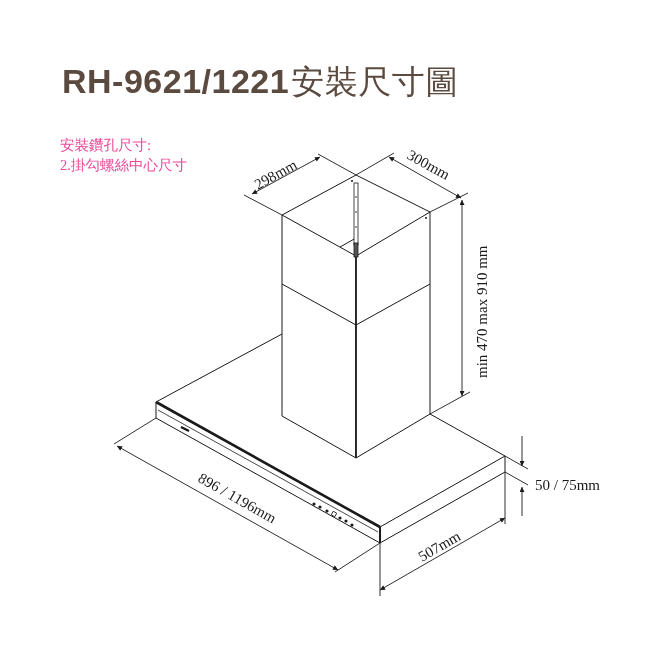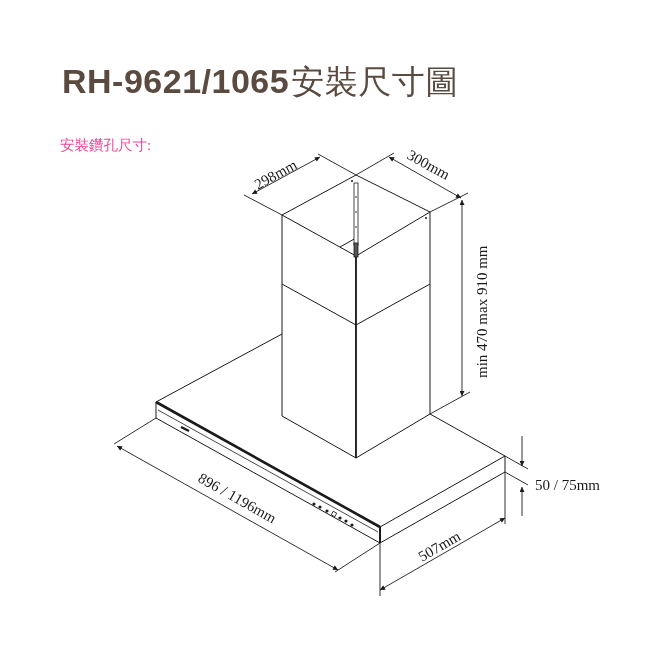--- a/index.html
+++ b/index.html
@@ -20,25 +20,26 @@
     .notes .i1 { padding-left: 10px; }
     .notes .i2 { padding-left: 12px; }
     .notes .i3 { padding-left: 16px; }
     svg.drawing { position: absolute; left: 0; top: 0; }
     .dimtext { font-family: "Liberation Serif", "DejaVu Serif", serif; font-size: 15px; fill: #1a1a1a; }
   </style>
 </head>
 <body>
 
 <div class="title">
-  <span>RH-9621/1065</span><span class="cjk">安裝尺寸圖</span>
+  <span>RH-9621/1221</span><span class="cjk">安裝尺寸圖</span>
 </div>
 
 <div class="notes">
   <div>安裝鑽孔尺寸:</div>
+  <div>2.掛勾螺絲中心尺寸</div>
 </div>
 
 <svg class="drawing" width="661" height="661" viewBox="0 0 661 661">
   <defs>
     <marker id="arr" viewBox="0 0 10 10" refX="10" refY="5" markerWidth="9" markerHeight="5" orient="auto-start-reverse" markerUnits="userSpaceOnUse">
       <path d="M0,0 L10,5 L0,10 z" fill="#1a1a1a"></path>
     </marker>
   </defs>
 
   <g stroke="#1a1a1a" stroke-width="1" fill="none">

